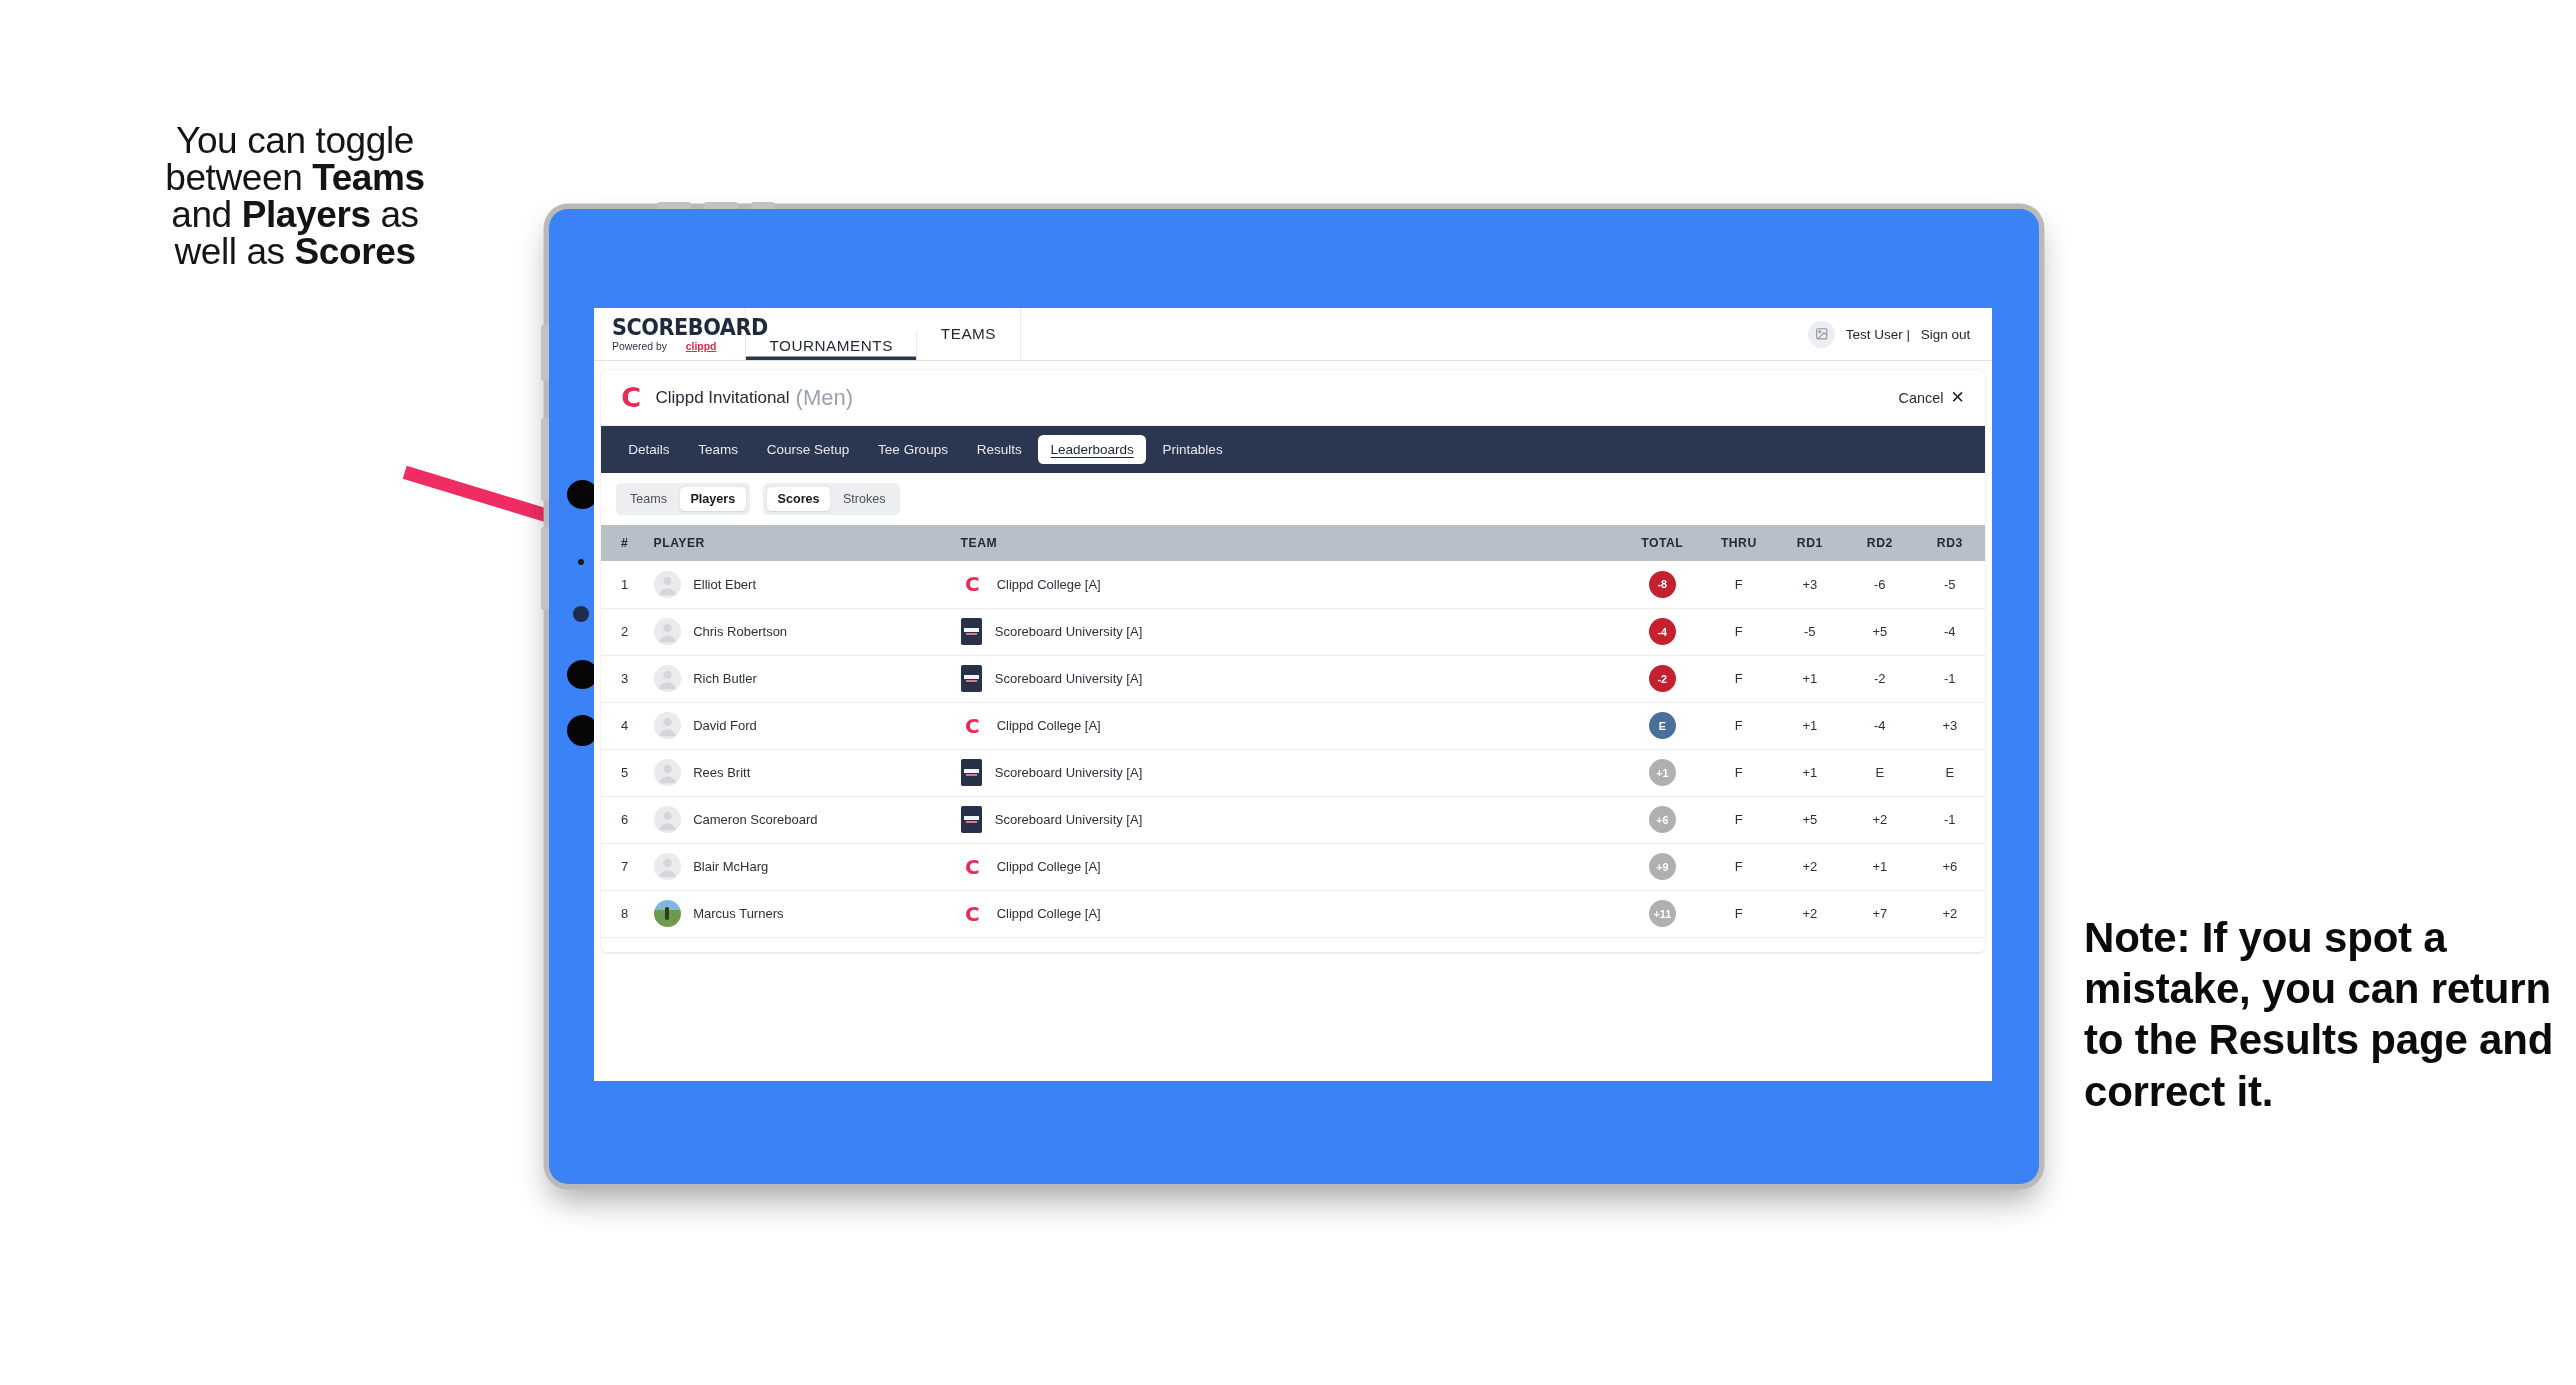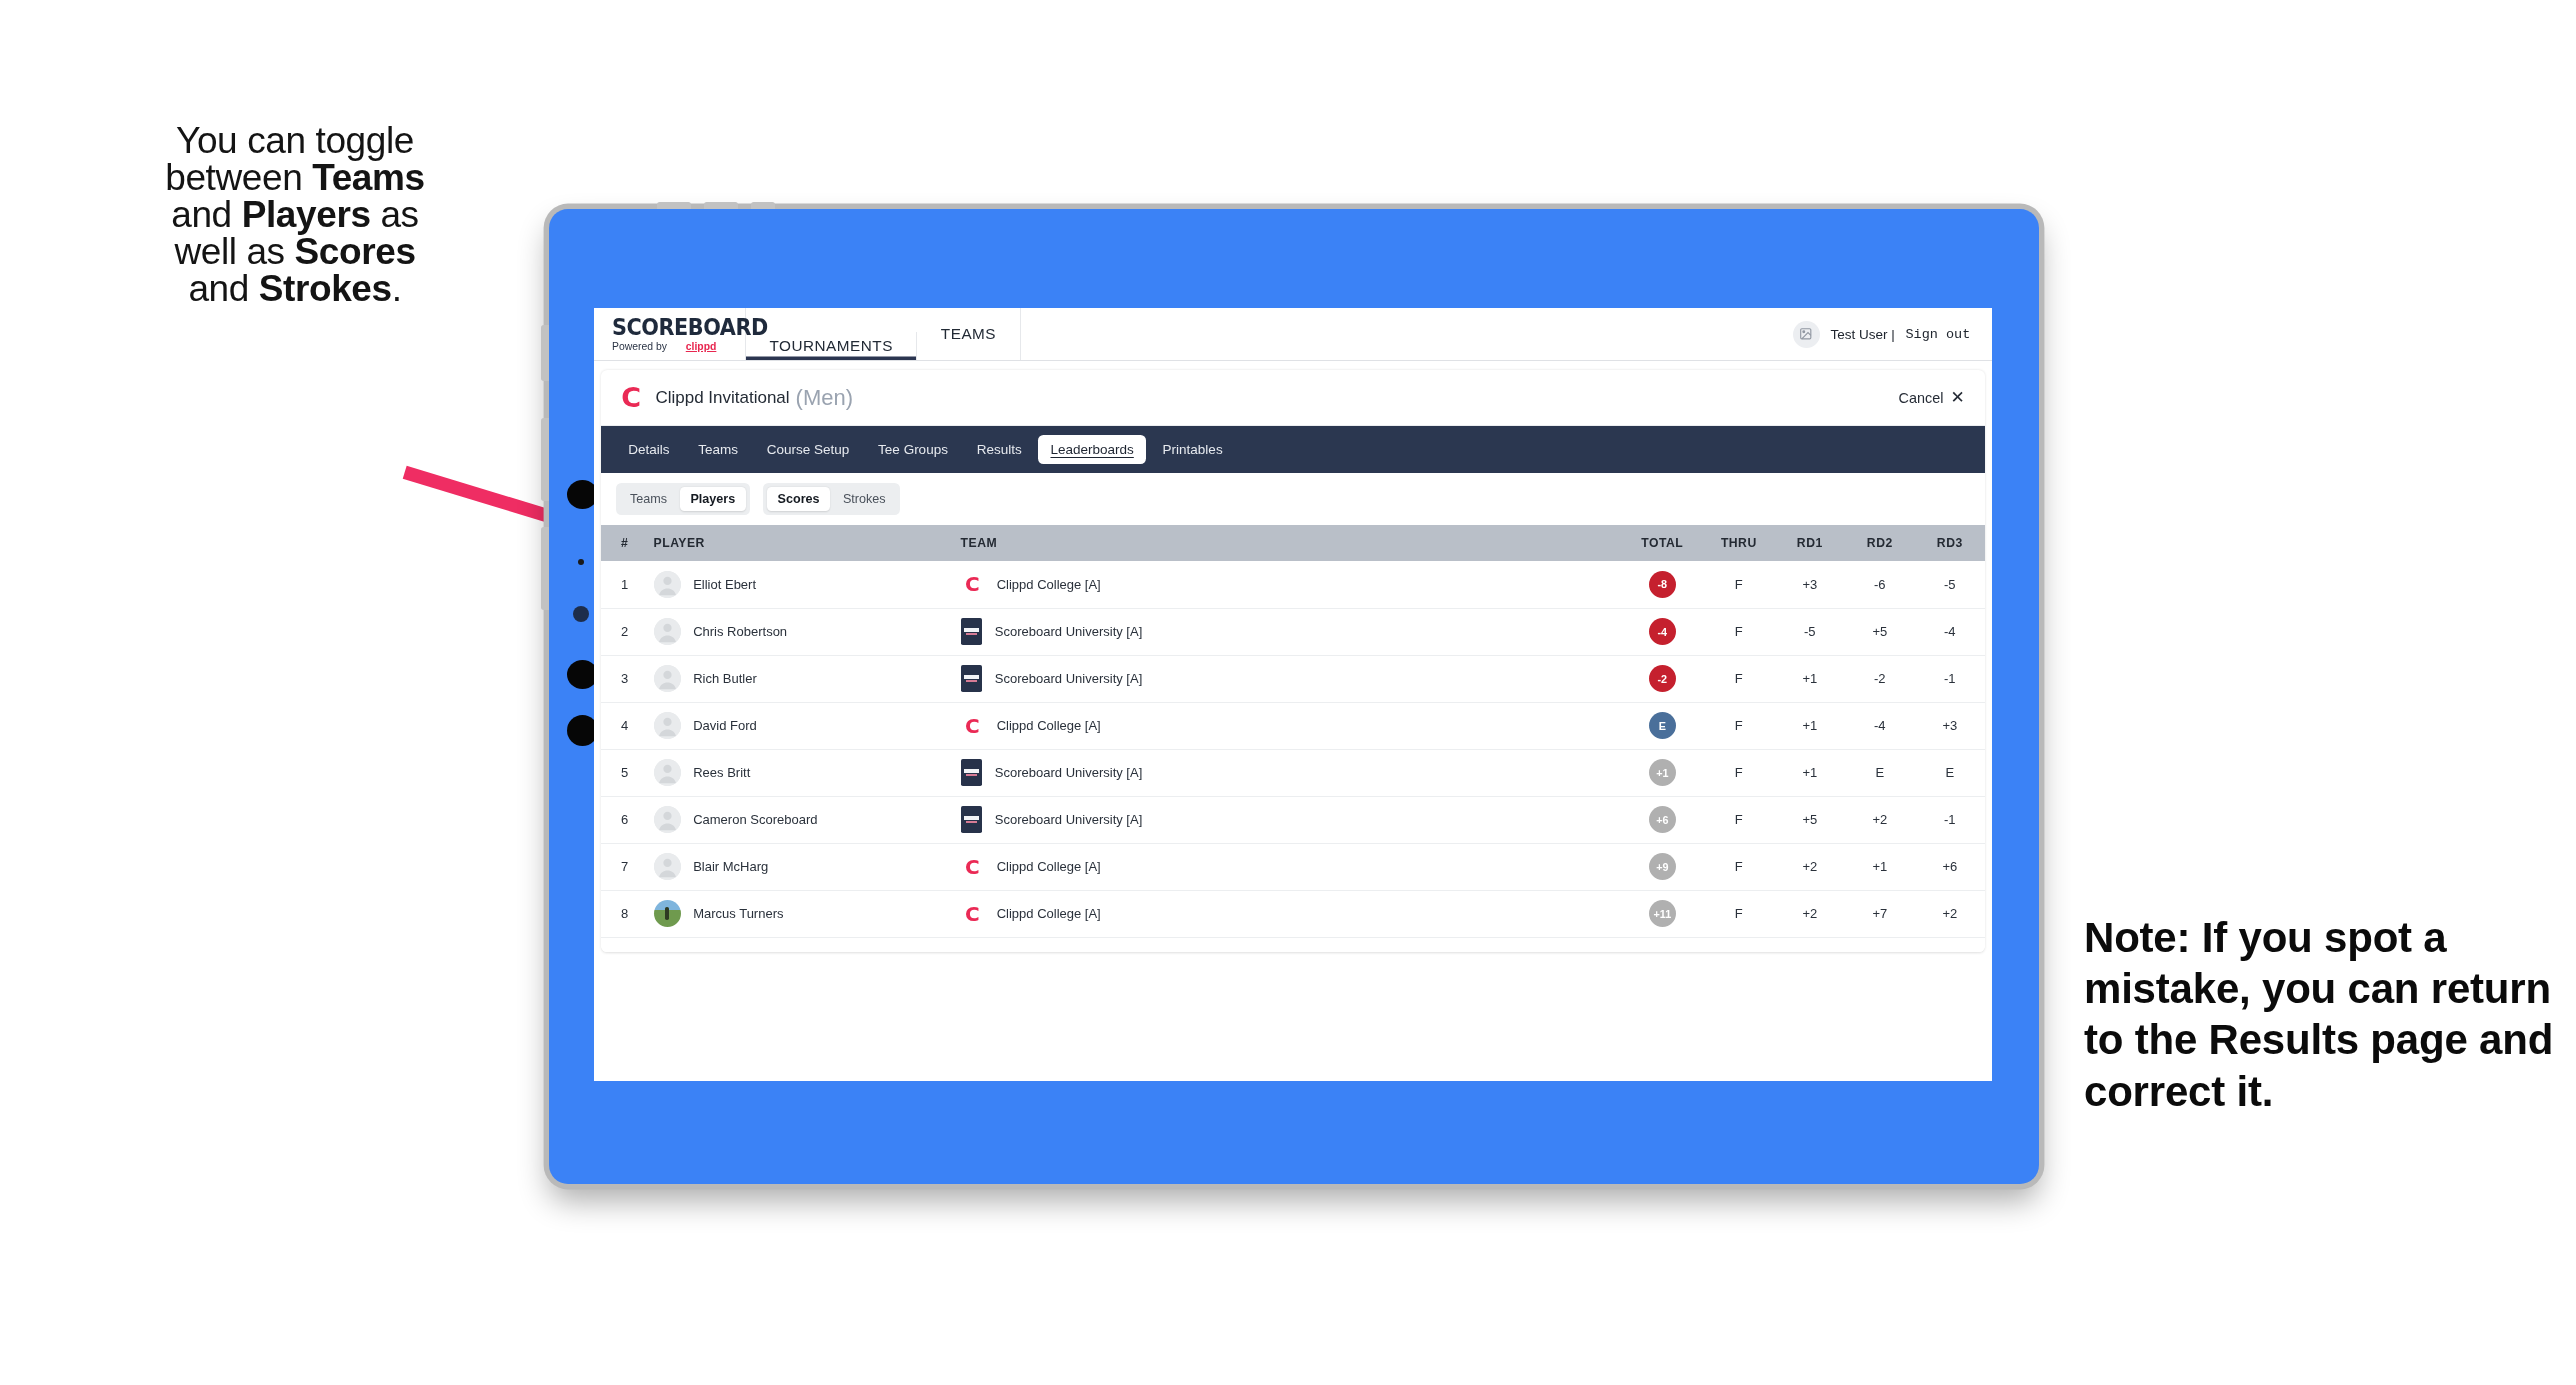--- a/index.html
+++ b/index.html
@@ -83,21 +83,21 @@
   .topnav-tab { display: flex; align-items: center; padding: 0 23.5px;
                 font-size: 15.3px; color: #222a35; letter-spacing: 0.5px;
                 border-right: 0.9px solid #e6e8eb; cursor: pointer; }
   .topnav-tab.active { box-shadow: inset 0 -3.6px 0 #2b3550; margin-top: 24px; }
   .topnav-spacer { flex: 1; }
   .user-area { display: flex; align-items: center; gap: 10.8px; padding-right: 21.7px; }
   .user-avatar { width: 27px; height: 27px; border-radius: 50%; background: #eceef1;
                  display: flex; align-items: center; justify-content: center; }
   .user-avatar svg { width: 13.5px; height: 13.5px; }
   .user-name { font-size: 13.5px; color: #20262f; }
-  .sign-out { font-size: 13.5px; color: #20262f; cursor: pointer; font-family: Liberation Mono, monospace; }
+  .sign-out { font-size: 13.5px; color: #20262f; cursor: pointer; }
 
   
   .card { margin: 9px 7.2px 0 7.2px; background: #fff; border-radius: 6.3px;
           box-shadow: 0 0.9px 2.7px rgba(0,0,0,.13); overflow: hidden; }
 
   .title-row { height: 56px; display: flex; align-items: center; padding: 0 20px;
                border-bottom: 0.9px solid #eceef0; }
   .c-logo { font-size: 27px; font-weight: 800; color: #ea2a55; line-height: 1;
             font-family: "DejaVu Sans", sans-serif; margin-right: 14.4px; }
   .tourn-name { font-size: 17px; color: #242b35; }
@@ -167,21 +167,20 @@
 </head>
 <body>
 
 <div class="stage">
 
   <div class="anno-left" id="annoLeft">
       <p><span>You can toggle</span></p>
       <p><span>between </span><b>Teams</b></p>
       <p><span>and </span><b>Players</b><span> as</span></p>
       <p><span>well as </span><b>Scores</b></p>
-      <p><span>and </span><b>Strokes</b><span>.</span></p>
     </div>
 
   <svg class="arrow-svg" viewBox="0 0 300 120">
     <defs></defs>
     <path d="M8,18 L238,88" stroke="#ef2d63" stroke-width="15" stroke-linecap="butt"></path>
     <path d="M292,96 L230,56 L232,118 Z" fill="#ef2d63"></path>
   </svg>
 
   <div class="anno-right">Note: If you spot a mistake, you can return to the Results page and correct it.</div>
 

